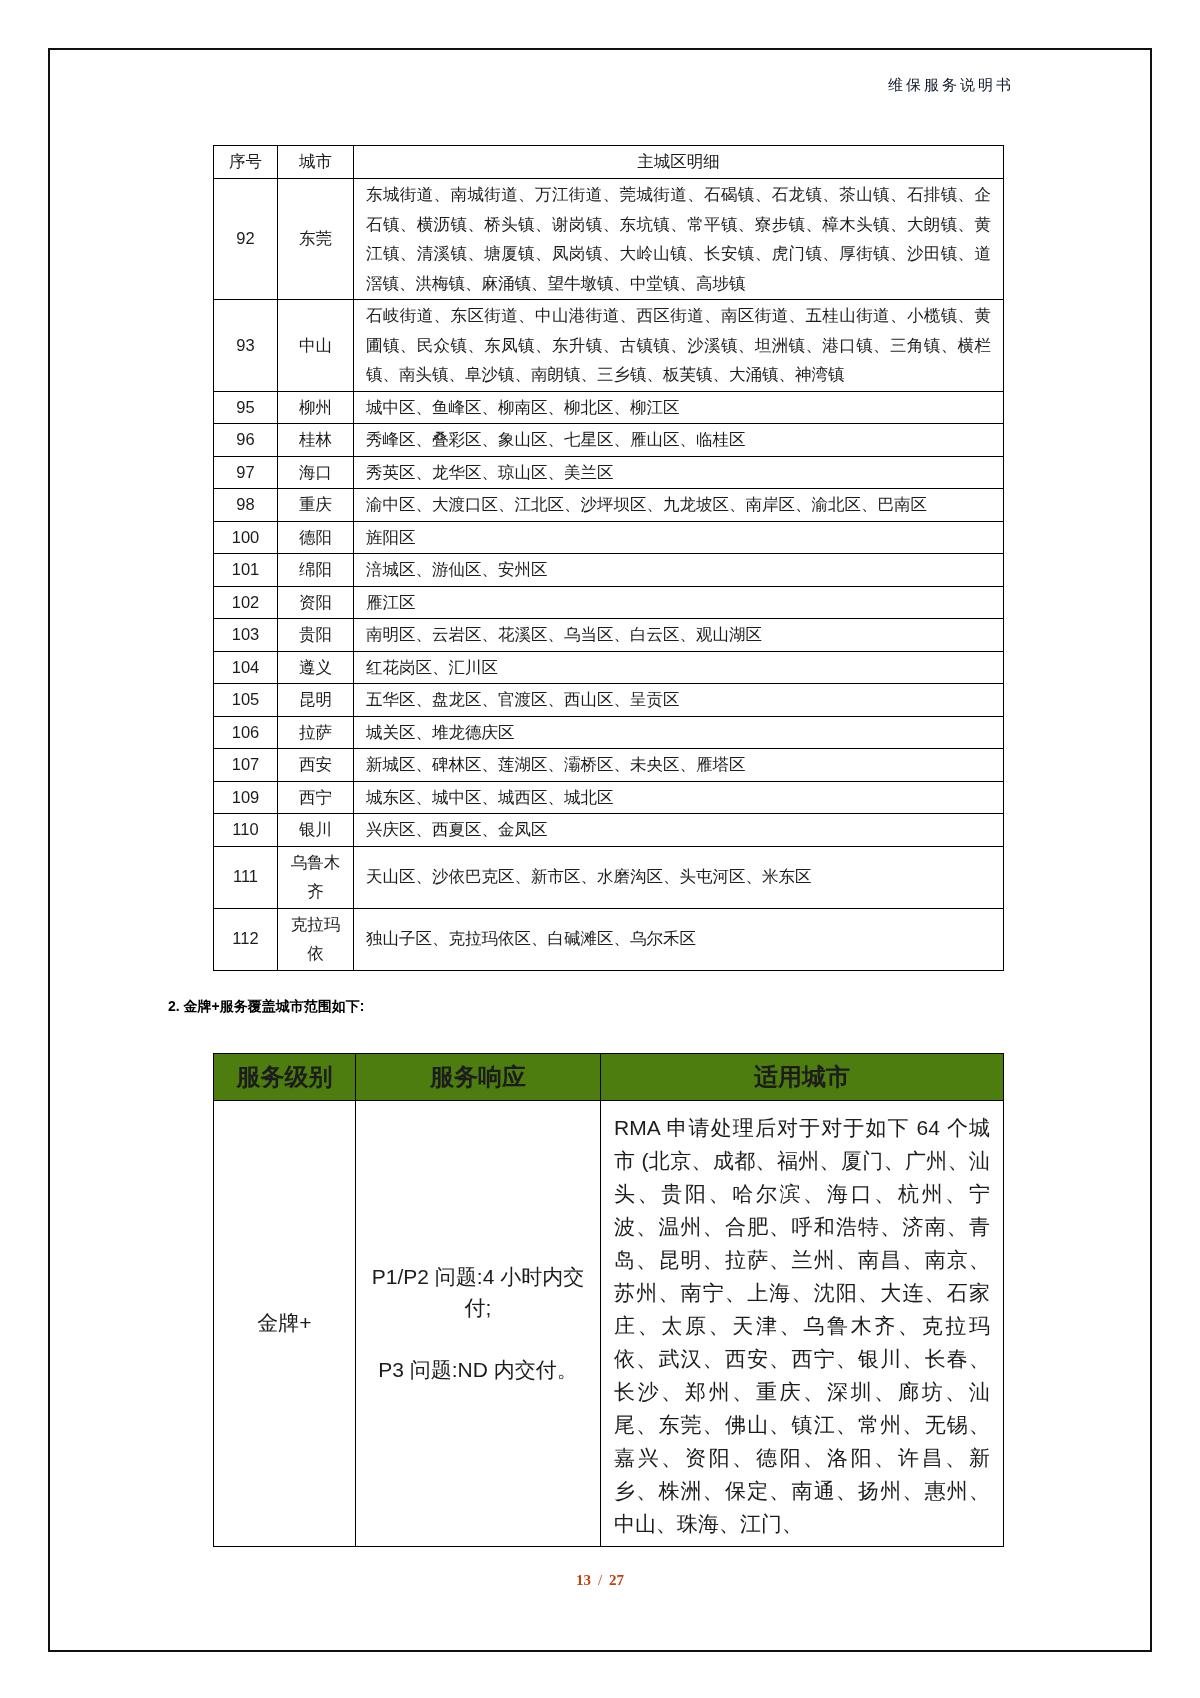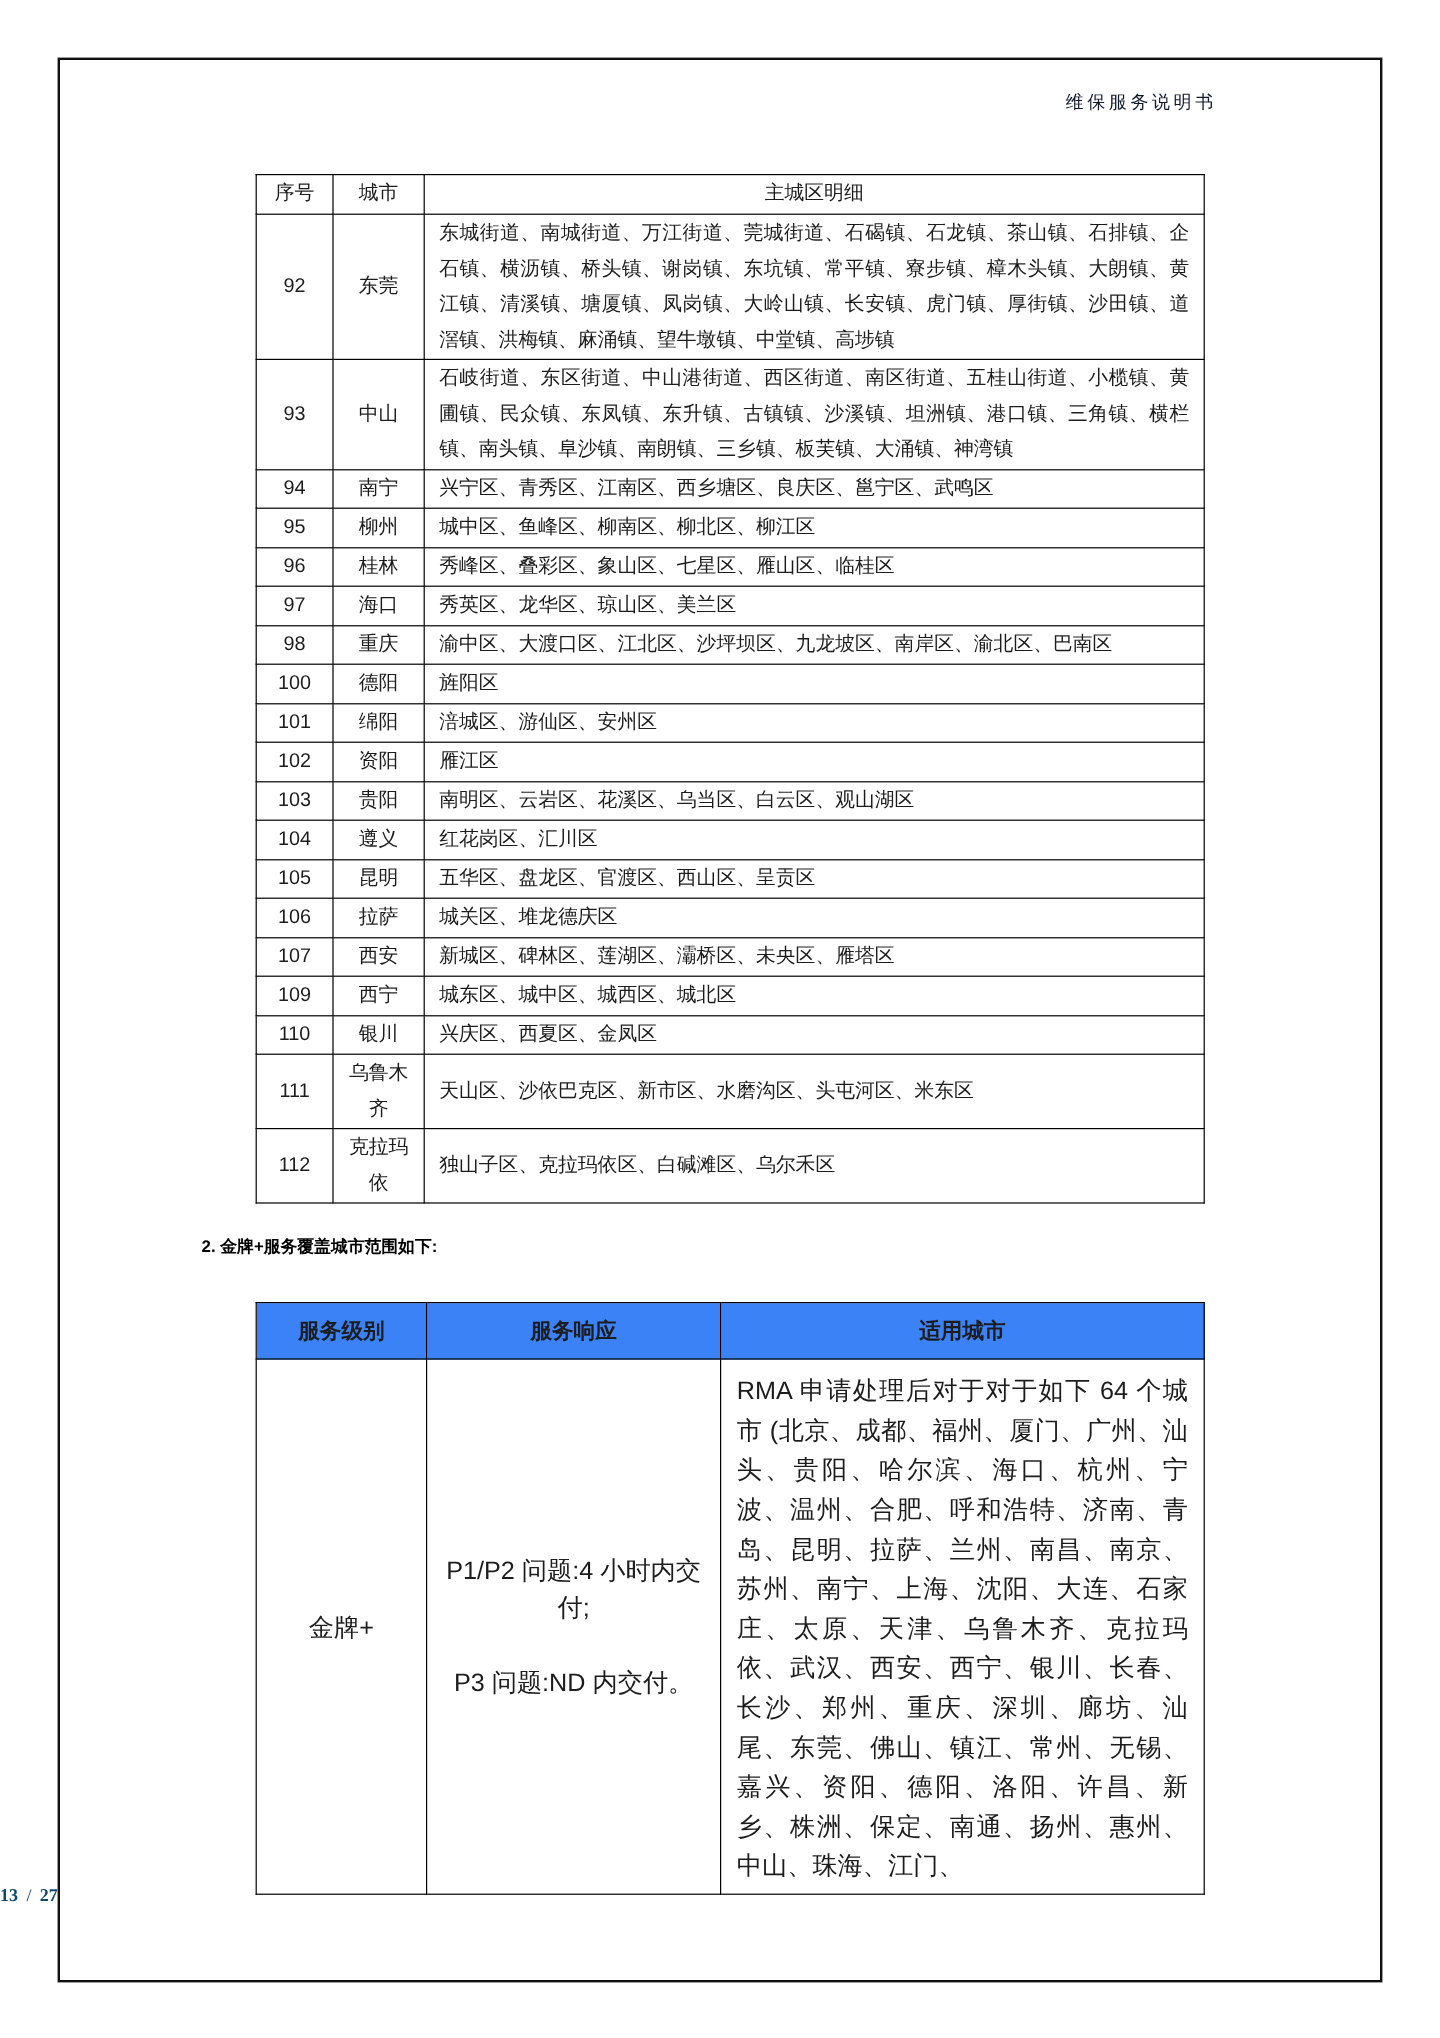--- a/index.html
+++ b/index.html
@@ -35,39 +35,39 @@
 
   
   .section-heading{
     margin:27px 0 0 -10px;
     font-size:14px;font-weight:700;color:#000;
   }
 
   
   .service-table{width:790px;margin-top:37px;}
   .service-table th{
-    border:1.5px solid #000;background:#3b82f6;
-    font-size:18px;font-weight:700;height:44px;text-align:center;
+    border:1.5px solid #000;background:#4d7c0f;
+    font-size:24px;font-weight:700;height:44px;text-align:center;
   }
   .service-table td{
     border:1.5px solid #000;font-size:21px;vertical-align:middle;
   }
   .t2-level{text-align:center;}
   .t2-response{text-align:center;line-height:31px;padding:6px 14px;}
   .t2-response p{margin:0;}
   .t2-response p.first{margin-bottom:31px;}
   .t2-cities{
     vertical-align:top;padding:10px 13px 6px 13px;
     line-height:33px;text-align:justify;text-align-last:left;
   }
 
   
   .page-footer{
-    position:absolute;left:0;top:1572px;width:1200px;
-    font-family:"Liberation Serif","DejaVu Serif",serif;font-size:15px;color:#0c4a6e;
+    position:absolute;left:0;top:1572px;width:1200px;text-align:center;
+    font-family:"Liberation Serif","DejaVu Serif",serif;font-size:15px;color:#c2410c;
   }
   .page-footer .num{font-weight:700;}
   .page-footer .sep{margin:0 7px;font-weight:400;}
 </style>
 </head>
 <body>
 
 <div class="page-frame"></div>
 
 <div class="doc-header">维保服务说明书</div>
@@ -93,25 +93,20 @@
       <td class="c-city">东莞</td>
       <td class="c-detail">东城街道、南城街道、万江街道、莞城街道、石碣镇、石龙镇、茶山镇、石排镇、企石镇、横沥镇、桥头镇、谢岗镇、东坑镇、常平镇、寮步镇、樟木头镇、大朗镇、黄江镇、清溪镇、塘厦镇、凤岗镇、大岭山镇、长安镇、虎门镇、厚街镇、沙田镇、道滘镇、洪梅镇、麻涌镇、望牛墩镇、中堂镇、高埗镇</td>
     </tr>
 
     <tr>
       <td class="c-seq">93</td>
       <td class="c-city">中山</td>
       <td class="c-detail">石岐街道、东区街道、中山港街道、西区街道、南区街道、五桂山街道、小榄镇、黄圃镇、民众镇、东凤镇、东升镇、古镇镇、沙溪镇、坦洲镇、港口镇、三角镇、横栏镇、南头镇、阜沙镇、南朗镇、三乡镇、板芙镇、大涌镇、神湾镇</td>
     </tr>
 
-    <tr>
-      <td class="c-seq">94</td>
-      <td class="c-city">南宁</td>
-      <td class="c-detail">兴宁区、青秀区、江南区、西乡塘区、良庆区、邕宁区、武鸣区</td>
-    </tr>
 
     <tr>
       <td class="c-seq">95</td>
       <td class="c-city">柳州</td>
       <td class="c-detail">城中区、鱼峰区、柳南区、柳北区、柳江区</td>
     </tr>
 
     <tr>
       <td class="c-seq">96</td>
       <td class="c-city">桂林</td>

